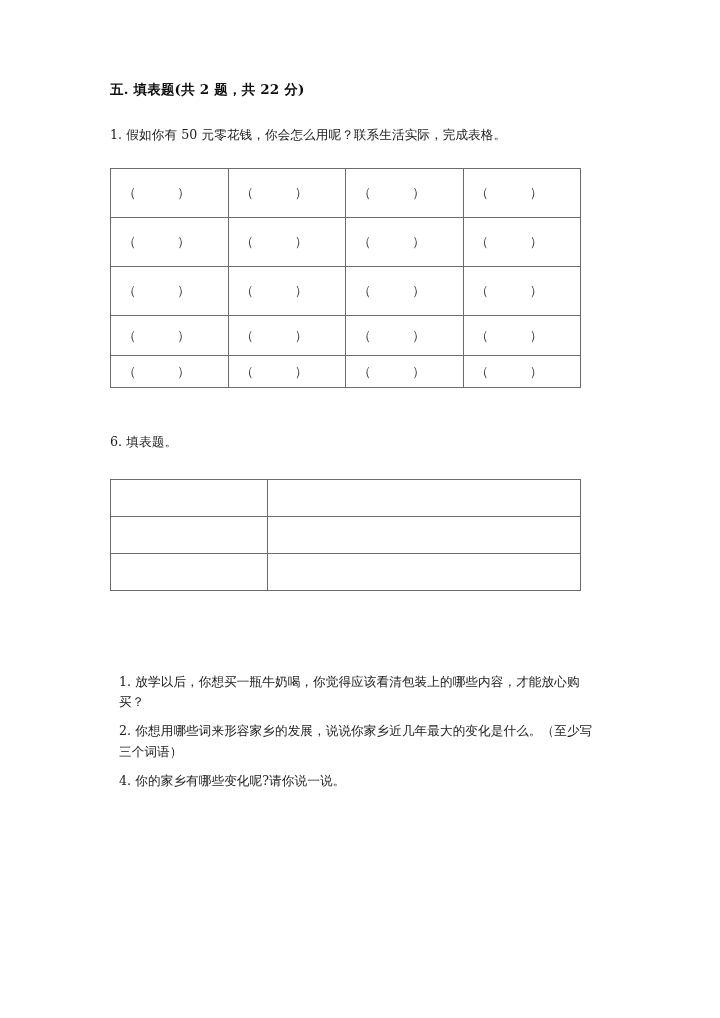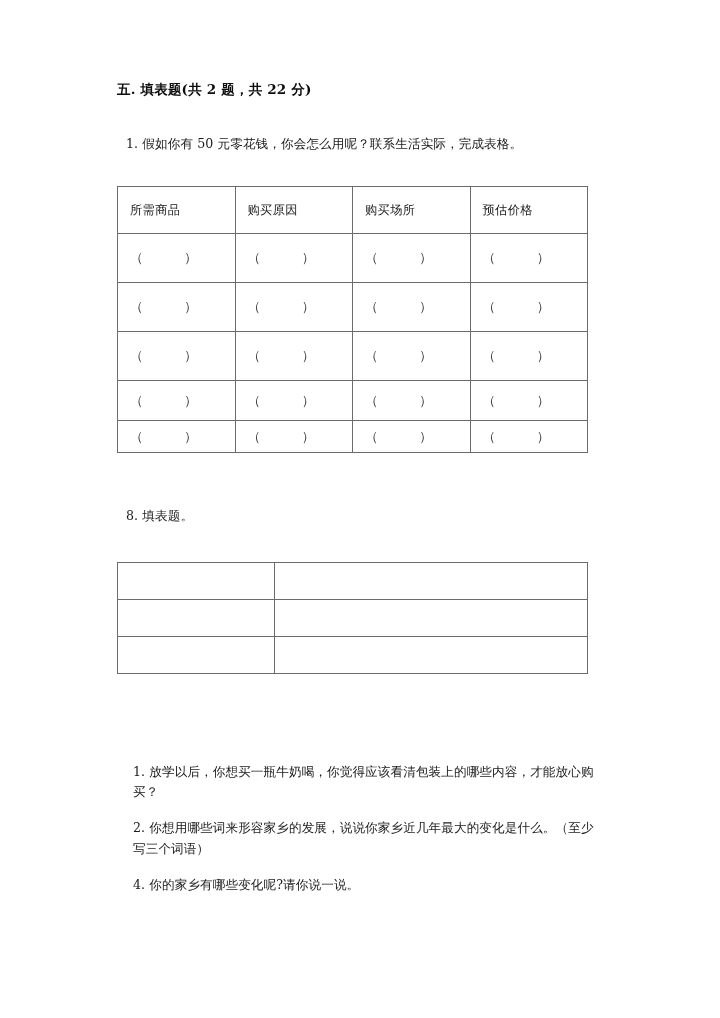--- a/index.html
+++ b/index.html
@@ -18,39 +18,39 @@
   .page {
     position: absolute;
     left: 0;
     top: 0;
     width: 720px;
     height: 1018px;
     background: #ffffff;
   }
   .content {
     position: absolute;
-    left: 117px;
+    left: 110px;
     top: 80px;
     width: 500px;
   }
 
   .section-heading {
     font-size: 13.5px;
     font-weight: bold;
     letter-spacing: 0.2px;
     color: #0d0d0d;
     margin: 0;
     line-height: 1.4;
   }
 
   .question {
     font-size: 12.6px;
     line-height: 1.62;
     color: #1a1a1a;
-    margin: 9px;
+    margin: 0;
     letter-spacing: 0.1px;
   }
 
   
   .sp-q1 { height: 26px; }
   .sp-t1 { height: 23px; }
   .sp-q2 { height: 44px; }
   .sp-t2 { height: 26px; }
   .sp-s6 { height: 47px; }
   .sp-q6 { height: 25px; }
@@ -87,21 +87,21 @@
     letter-spacing: 0;
     white-space: pre;
   }
 
   
   .t2 col.c1 { width: 157px; }
   .t2 col.c2 { width: 313px; }
   .t2 .hrow td { height: 40px; }
   .t2 .brow td { height: 36px; }
 
-  .qlist p { margin: 16px; }
+  .qlist p { margin: 9px; }
 </style>
 </head>
 <body>
 
 <div class="page">
   <div class="content">
 
     <h2 class="section-heading">五. 填表题(共 2 题，共 22 分)</h2>
 
     <div class="sp-q1"></div>
@@ -111,26 +111,20 @@
     <div class="sp-t1"></div>
 
     <table class="sheet t1">
       <colgroup>
           <col>
           <col>
           <col>
           <col>
         </colgroup>
       <tbody>
-        <tr class="hrow">
-          <td>所需商品</td>
-          <td>购买原因</td>
-          <td>购买场所</td>
-          <td>预估价格</td>
-        </tr>
         <tr class="r1">
           <td>
               <span class="paren">（          ）</span>
             </td>
           <td>
               <span class="paren">（          ）</span>
             </td>
           <td>
               <span class="paren">（          ）</span>
             </td>
@@ -192,21 +186,21 @@
             </td>
           <td>
               <span class="paren">（          ）</span>
             </td>
         </tr>
       </tbody>
     </table>
 
     <div class="sp-q2"></div>
 
-    <p class="question">8. 填表题。</p>
+    <p class="question">6. 填表题。</p>
 
     <div class="sp-t2"></div>
 
     <table class="sheet t2">
       <colgroup>
           <col class="c1">
           <col class="c2">
         </colgroup>
       <tbody>
         <tr class="brow">

